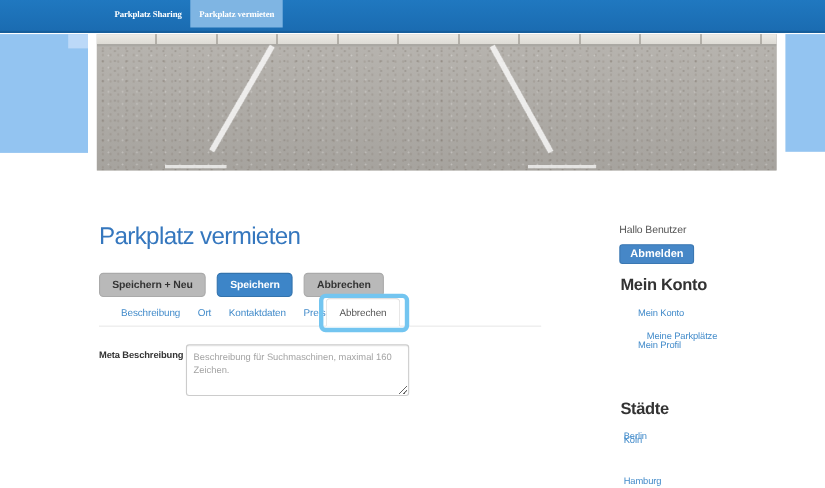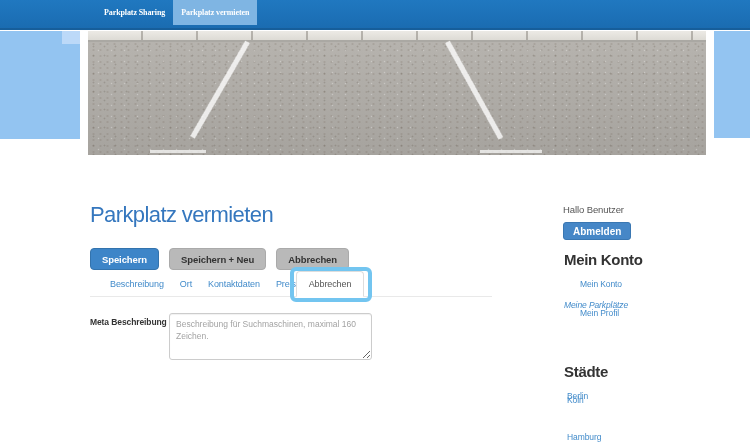--- a/index.html
+++ b/index.html
@@ -93,21 +93,21 @@
   .logout-btn{
     position:absolute;left:563px;top:222px;height:18px;display:inline-flex;align-items:center;
     padding:0 9px;background:#4687c7;border:1px solid #3a77b2;border-radius:3px;
     color:#fff;font-size:10px;font-weight:bold;cursor:pointer;
   }
   .side-heading{position:absolute;margin:0;font-size:15px;font-weight:600;color:#333;letter-spacing:-0.3px;}
   .side-heading.account{left:564px;top:251px;}
   .side-heading.cities{left:564px;top:363px;}
   .side-link{position:absolute;font-size:8.5px;color:#428bca;cursor:pointer;white-space:nowrap;}
   .side-link.a0{left:580px;top:279px;}
-  .side-link.a1{left:564px;top:300px;font-style:italic;}
+  .side-link.a1{left:588px;top:300px;}
   .side-link.a2{left:580px;top:308px;}
   .side-link.c0{left:567px;top:391px;}
   .side-link.c1{left:567px;top:395px;}
   .side-link.c2{left:567px;top:432px;}
 </style>
 </head>
 <body>
 
 <nav class="navbar">
   <div class="nav-item">Parkplatz Sharing</div>
@@ -122,22 +122,22 @@
   <div class="park-line left"></div>
   <div class="park-line right"></div>
   <div class="park-dash left"></div>
   <div class="park-dash right"></div>
 </div>
 <div class="slide-right"></div>
 
 <h1 class="page-title">Parkplatz vermieten</h1>
 
 <div class="btn-row">
+  <button class="btn btn-gray">Speichern + Neu</button>
   <button class="btn btn-primary">Speichern</button>
-  <button class="btn btn-gray">Speichern + Neu</button>
   <button class="btn btn-gray">Abbrechen</button>
 </div>
 
 <div class="tabs-divider"></div>
 <div class="tabs-row">
   <span class="tab-link">Beschreibung</span>
   <span class="tab-link">Ort</span>
   <span class="tab-link">Kontaktdaten</span>
   <span class="tab-link">Preise</span>
 </div>

